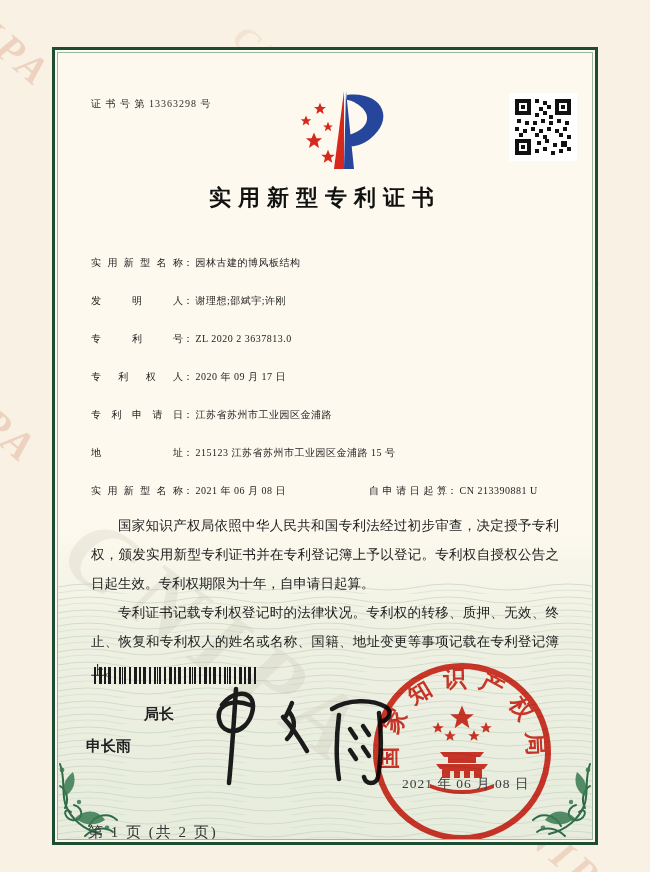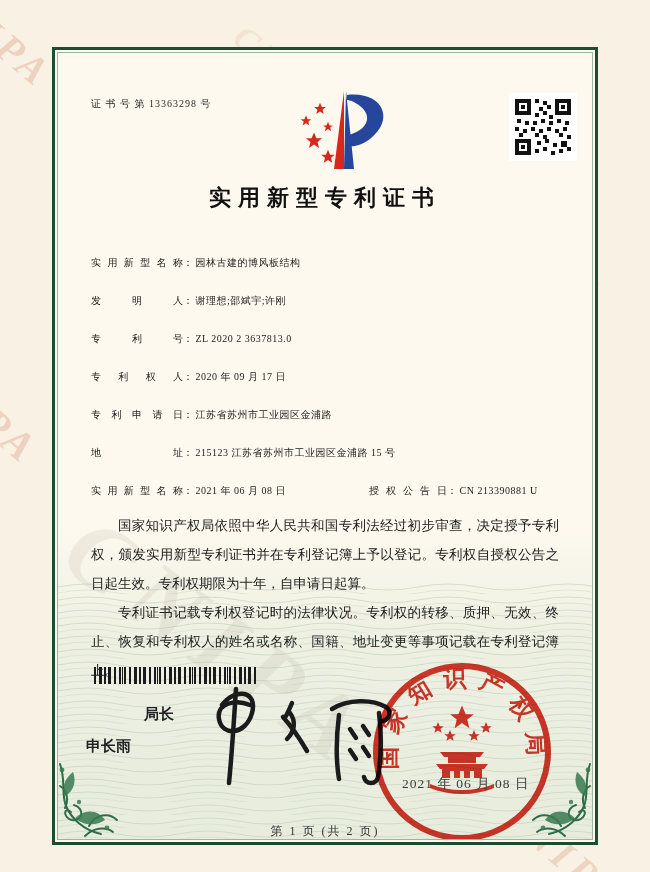--- a/index.html
+++ b/index.html
@@ -77,22 +77,22 @@
   }
   .sig-role { position:absolute; left:40px; top:652px; font-family:"Liberation Sans",sans-serif; font-size:15px; font-weight:bold; color:#222; z-index:6;margin-left:46px; }
   .sig-name { position:absolute; left:28px; top:684px; font-family:Liberation Mono, monospace; font-size:15px; font-weight:bold; color:#222; z-index:6; }
   .sig-hand { position:absolute; left:128px; top:622px; width:230px; height:115px; z-index:6; }
   .seal { position:absolute; left:308px; top:603px; width:192px; height:192px; z-index:7; opacity:.93; mix-blend-mode:multiply; }
   .seal-date {
     position:absolute; left:344px; top:722px; z-index:8; font-size:13.5px; letter-spacing:1px;
     color:#3c3c3c; font-weight:500; white-space:nowrap;
   }
   .footer {
-    position:absolute; left:0; right:0; top:770px; text-align:center;
-    font-size:12px; letter-spacing:2px; color:#333; z-index:6;
+    position:absolute; left:0; right:0; top:770px; text-align:left;
+    font-size:15px; letter-spacing:2px; color:#333; z-index:6;padding-left:30px;
   }
 </style>
 </head>
 <body>
 
 <div class="wm wm1">CNIPA</div>
 <div class="wm wm2">CNIPA</div>
 <div class="wm wm3">CNIPA</div>
 <div class="wm wm4">CNIPA</div>
 <div class="wm wm5">CNIPA</div>
@@ -238,21 +238,21 @@
         <span class="fvalue">江苏省苏州市工业园区金浦路</span>
       </div>
       <div class="frow">
         <span class="flabel">地址</span><span class="fcolon">：</span>
         <span class="fvalue">215123 江苏省苏州市工业园区金浦路 15 号</span>
       </div>
       <div class="frow">
         <span class="flabel">实用新型名称</span><span class="fcolon">：</span>
         <span class="fvalue">2021 年 06 月 08 日</span>
         <span class="pair2">
-          <span class="flabel">授权公告日</span><span class="fcolon">：</span>
+          <span class="flabel">自申请日起算</span><span class="fcolon">：</span>
           <span class="fvalue">CN 213390881 U</span>
         </span>
       </div>
     </div>
 
     <div class="paras">
       <p>国家知识产权局依照中华人民共和国专利法经过初步审查，决定授予专利权，颁发实用新型专利证书并在专利登记簿上予以登记。专利权自授权公告之日起生效。专利权期限为十年，自申请日起算。</p>
       <p>专利证书记载专利权登记时的法律状况。专利权的转移、质押、无效、终止、恢复和专利权人的姓名或名称、国籍、地址变更等事项记载在专利登记簿上。</p>
     </div>
 

